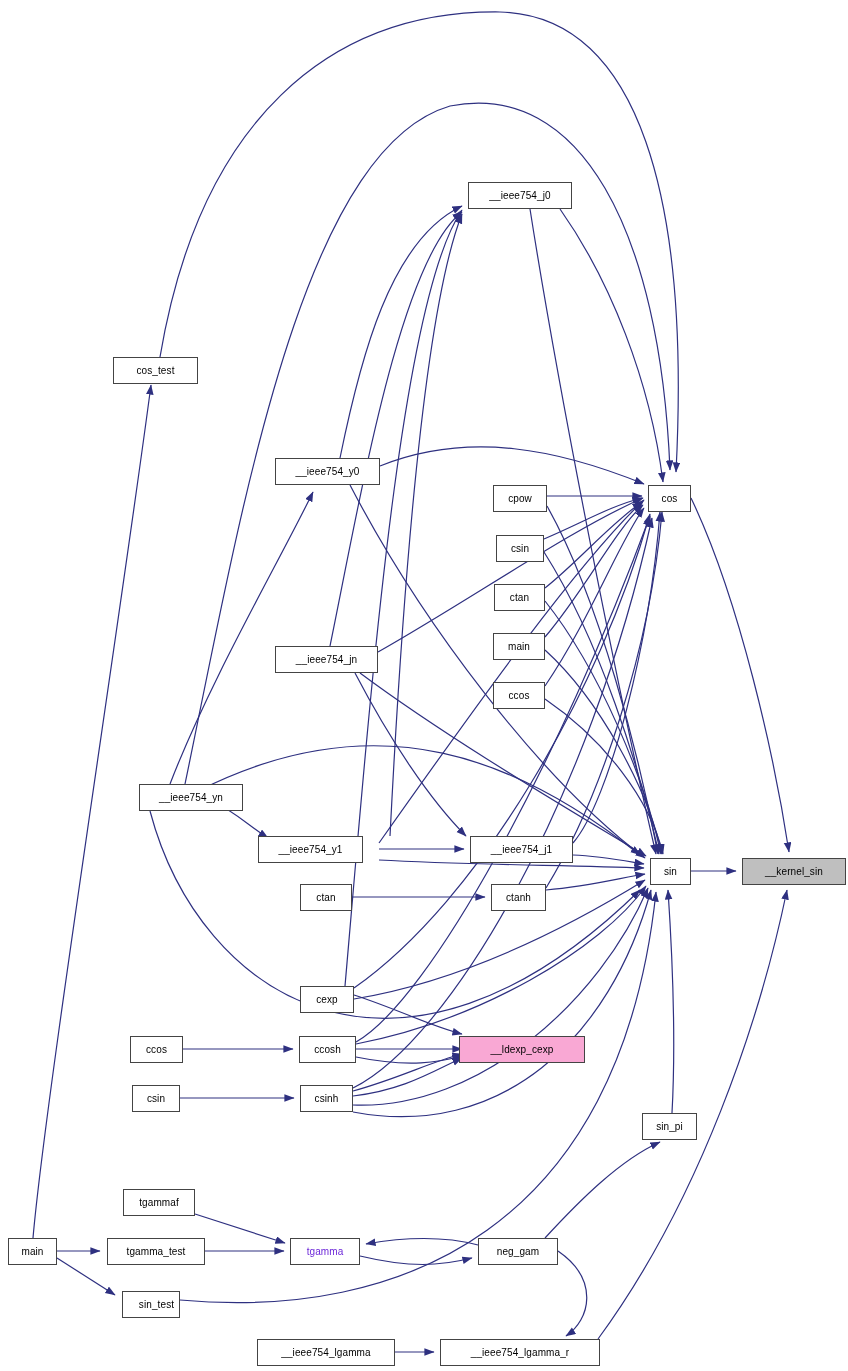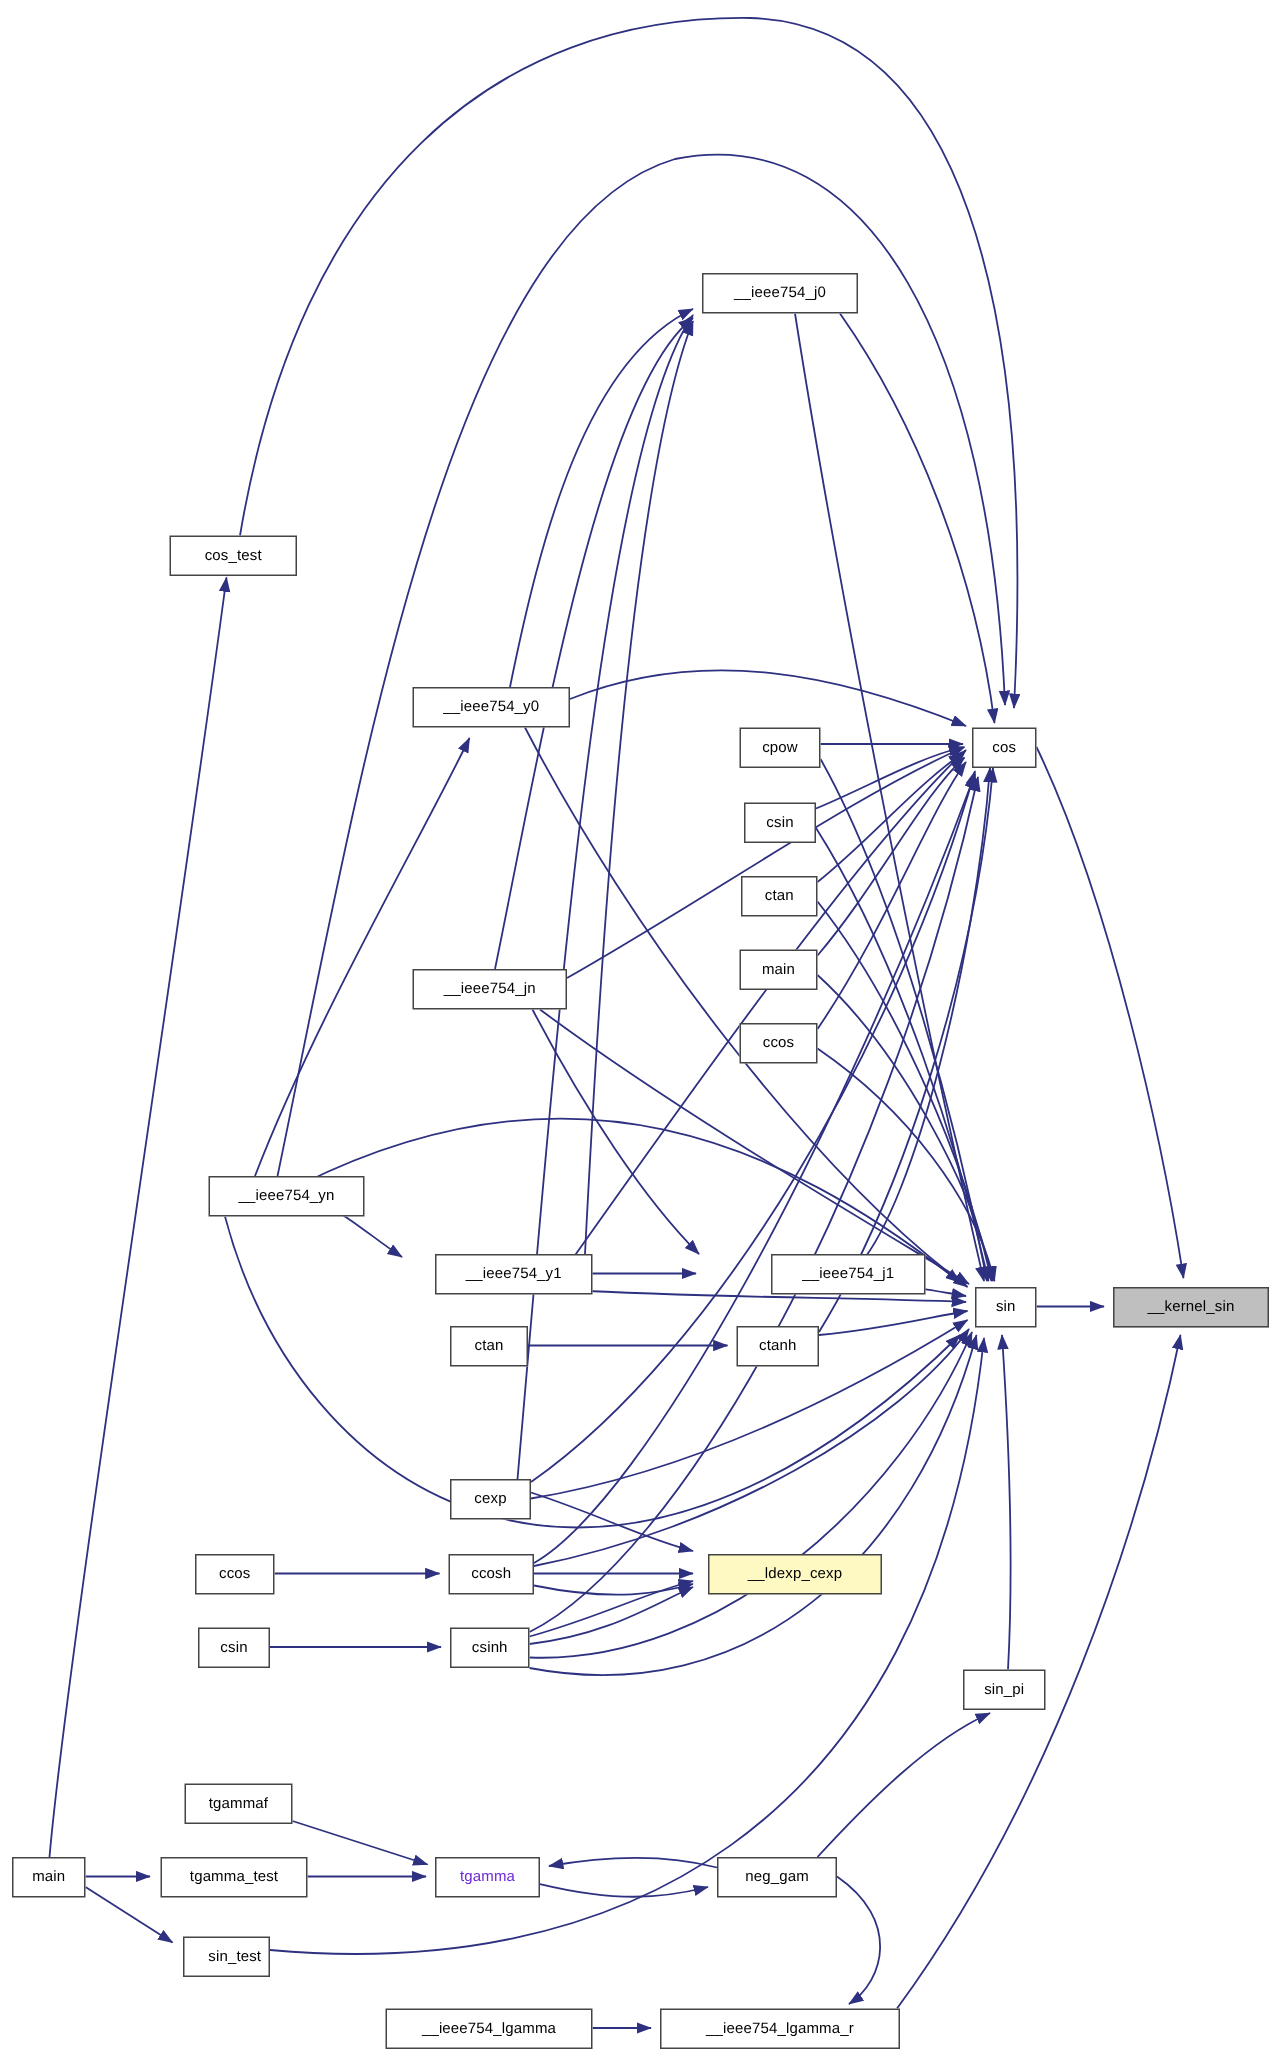--- a/index.html
+++ b/index.html
@@ -157,24 +157,24 @@
       </div>
       <div class="gnode" style="left: 493px; top: 682px; width: 52px; height: 27px; border-color: rgb(68, 68, 68); background: rgb(255, 255, 255); color: rgb(0, 0, 0);">
         <span class="gnode-label">ccos</span>
       </div>
       <div class="gnode" style="left: 275px; top: 646px; width: 103px; height: 27px; border-color: rgb(68, 68, 68); background: rgb(255, 255, 255); color: rgb(0, 0, 0);">
         <span class="gnode-label">__ieee754_jn</span>
       </div>
       <div class="gnode" style="left: 107px; top: 784px; width: 104px; height: 27px; border-color: rgb(68, 68, 68); background: rgb(255, 255, 255); color: rgb(0, 0, 0); margin-left: 32px;">
         <span class="gnode-label">__ieee754_yn</span>
       </div>
-      <div class="gnode" style="left: 290px; top: 836px; width: 105px; height: 27px; border-color: rgb(68, 68, 68); background: rgb(255, 255, 255); color: rgb(0, 0, 0);">
+      <div class="gnode" style="left: 258px; top: 836px; width: 105px; height: 27px; border-color: rgb(68, 68, 68); background: rgb(255, 255, 255); color: rgb(0, 0, 0);">
         <span class="gnode-label">__ieee754_y1</span>
       </div>
-      <div class="gnode" style="left: 470px; top: 836px; width: 103px; height: 27px; border-color: rgb(68, 68, 68); background: rgb(255, 255, 255); color: rgb(0, 0, 0); margin-left: 44px;">
+      <div class="gnode" style="left: 470px; top: 836px; width: 103px; height: 27px; border-color: rgb(68, 68, 68); background: rgb(255, 255, 255); color: rgb(0, 0, 0);">
         <span class="gnode-label">__ieee754_j1</span>
       </div>
       <div class="gnode" style="left: 650px; top: 858px; width: 41px; height: 27px; border-color: rgb(68, 68, 68); background: rgb(255, 255, 255); color: rgb(0, 0, 0);">
         <span class="gnode-label">sin</span>
       </div>
       <div class="gnode highlight" style="left: 742px; top: 858px; width: 104px; height: 27px; border-color: rgb(68, 68, 68); background: rgb(191, 191, 191); color: rgb(0, 0, 0);">
         <span class="gnode-label">__kernel_sin</span>
       </div>
       <div class="gnode" style="left: 300px; top: 884px; width: 52px; height: 27px; border-color: rgb(68, 68, 68); background: rgb(255, 255, 255); color: rgb(0, 0, 0);">
         <span class="gnode-label">ctan</span>
@@ -184,21 +184,21 @@
       </div>
       <div class="gnode" style="left: 300px; top: 986px; width: 54px; height: 27px; border-color: rgb(68, 68, 68); background: rgb(255, 255, 255); color: rgb(0, 0, 0);">
         <span class="gnode-label">cexp</span>
       </div>
       <div class="gnode" style="left: 130px; top: 1036px; width: 53px; height: 27px; border-color: rgb(68, 68, 68); background: rgb(255, 255, 255); color: rgb(0, 0, 0);">
         <span class="gnode-label">ccos</span>
       </div>
       <div class="gnode" style="left: 299px; top: 1036px; width: 57px; height: 27px; border-color: rgb(68, 68, 68); background: rgb(255, 255, 255); color: rgb(0, 0, 0);">
         <span class="gnode-label">ccosh</span>
       </div>
-      <div class="gnode" style="left: 472px; top: 1036px; width: 116px; height: 27px; border-color: rgb(68, 68, 68); background: #fef9c3; color: rgb(0, 0, 0);">
+      <div class="gnode" style="left: 459px; top: 1036px; width: 126px; height: 27px; border-color: rgb(68, 68, 68); background: #f9a8d4; color: rgb(0, 0, 0);">
         <span class="gnode-label">__ldexp_cexp</span>
       </div>
       <div class="gnode" style="left: 132px; top: 1085px; width: 48px; height: 27px; border-color: rgb(68, 68, 68); background: rgb(255, 255, 255); color: rgb(0, 0, 0);">
         <span class="gnode-label">csin</span>
       </div>
       <div class="gnode" style="left: 300px; top: 1085px; width: 53px; height: 27px; border-color: rgb(68, 68, 68); background: rgb(255, 255, 255); color: rgb(0, 0, 0);">
         <span class="gnode-label">csinh</span>
       </div>
       <div class="gnode" style="left: 642px; top: 1113px; width: 55px; height: 27px; border-color: rgb(68, 68, 68); background: rgb(255, 255, 255); color: rgb(0, 0, 0);">
         <span class="gnode-label">sin_pi</span>

